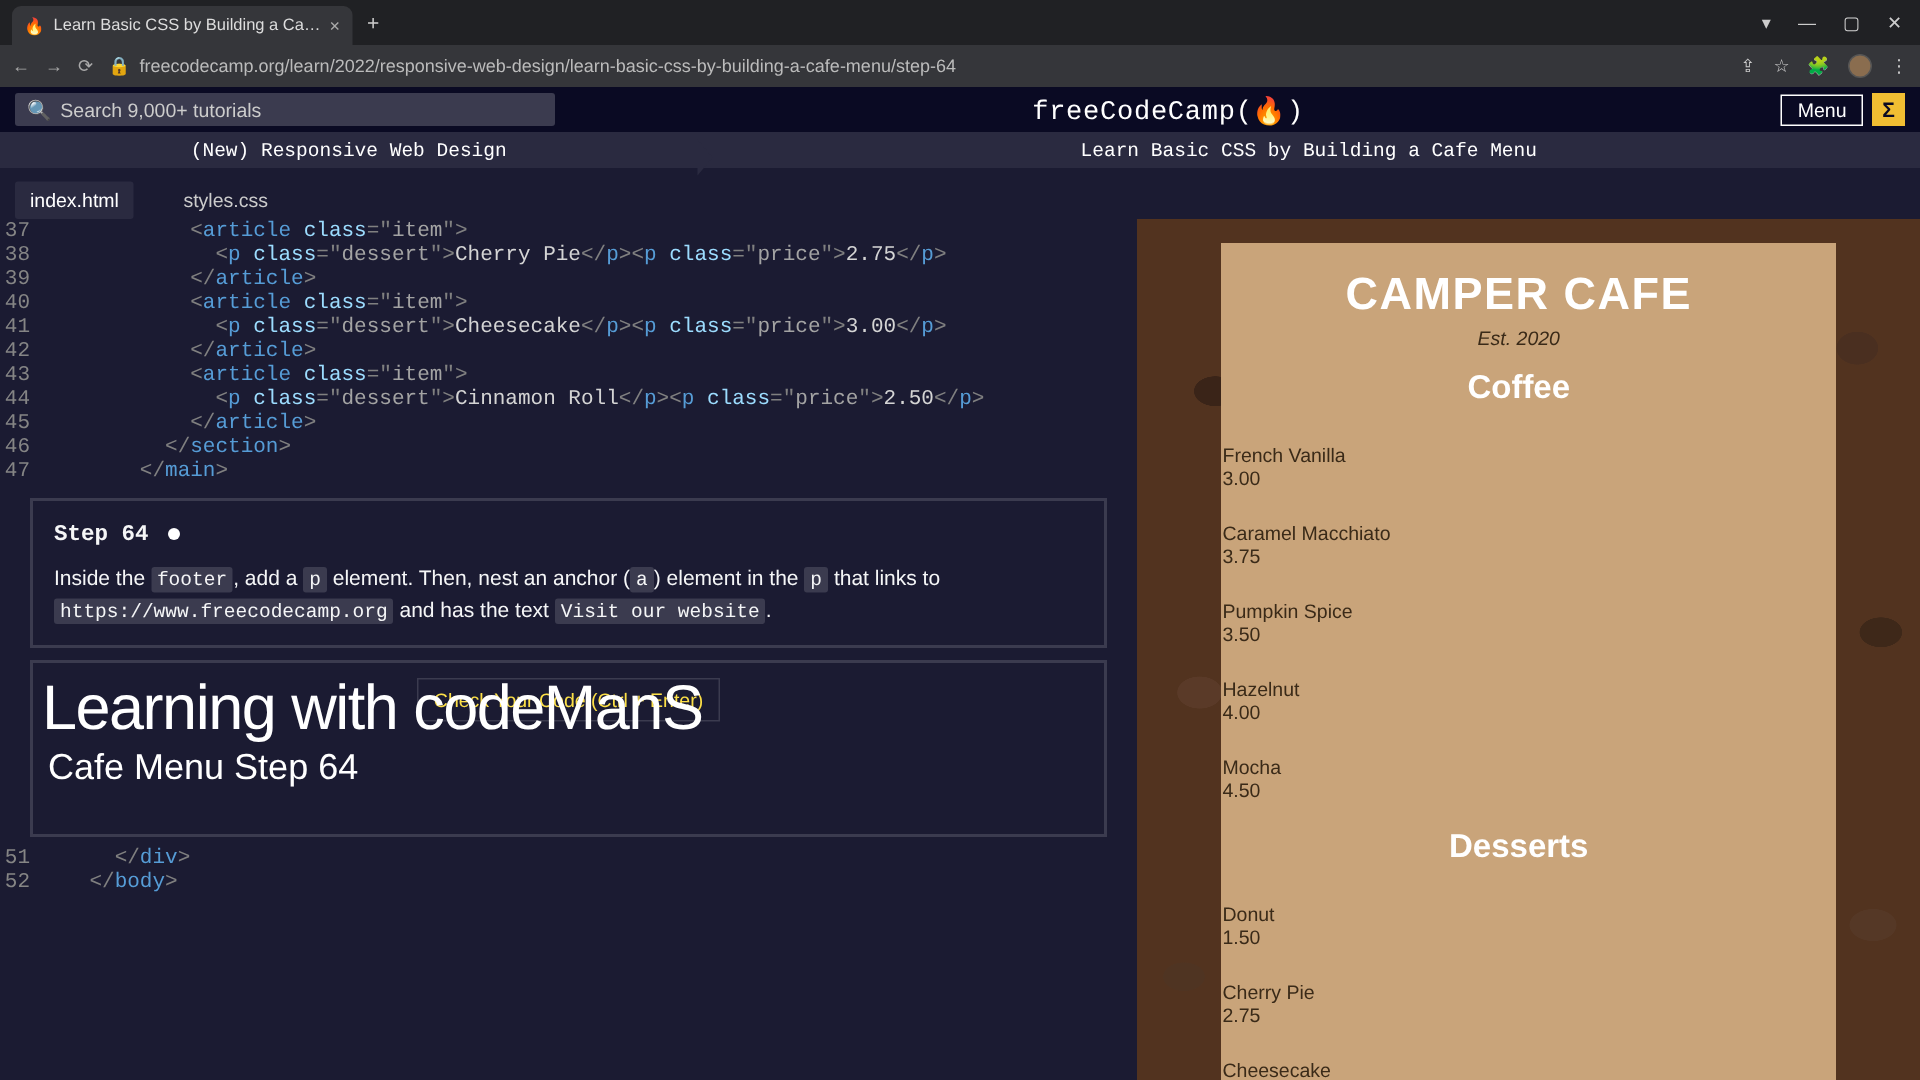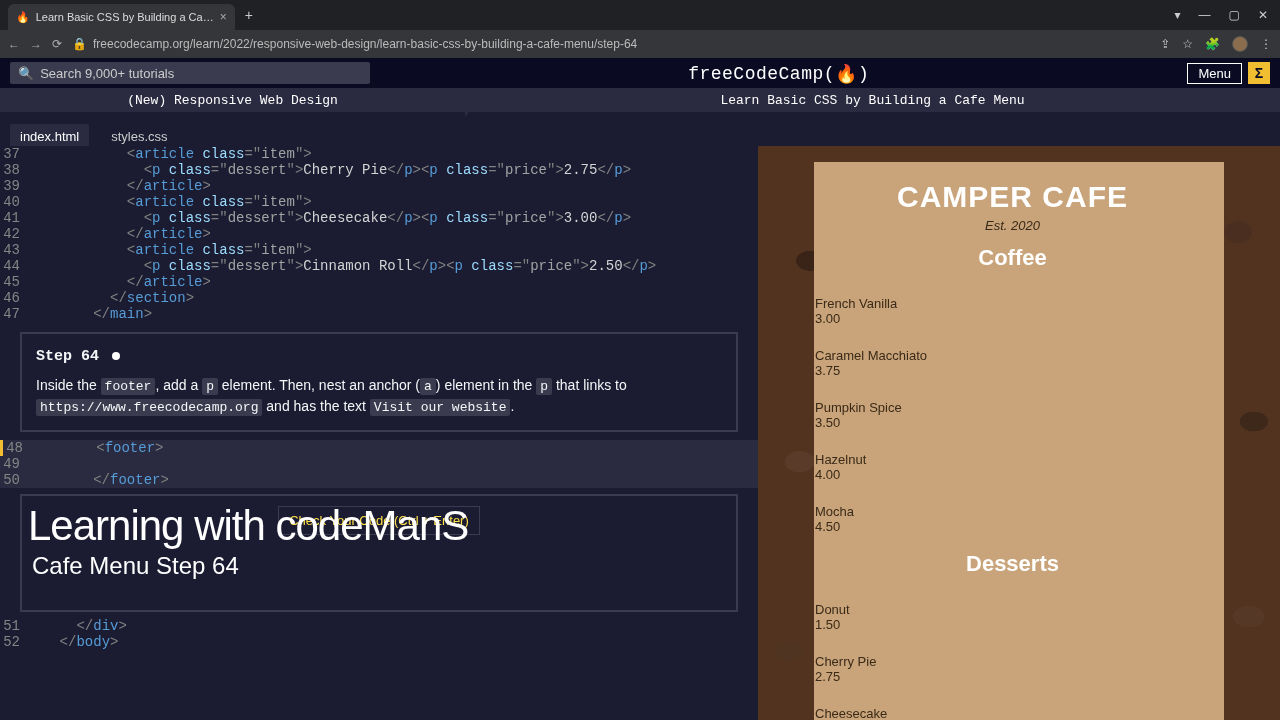--- a/index.html
+++ b/index.html
@@ -19,21 +19,21 @@
 .topbar { background: #0a0a23; height: 30px; display: flex; align-items: center; }
 .search { background: #3b3b4f; margin-left: 10px; height: 22px; width: 360px; display: flex; align-items: center; gap: 6px; padding: 0 8px; font-size: 13px; color: #ccc; border-radius: 2px; }
 .brand { flex: 1; text-align: center; font-family: "Courier New", monospace; font-size: 18px; color: #fff; letter-spacing: 0.5px; }
 .brand .flame { display: inline-block; transform: translateY(1px); }
 .menubtn { background: #0a0a23; border: 1px solid #fff; color: #fff; padding: 2px 10px; font-size: 13px; margin-right: 6px; cursor: pointer; }
 .sigma { background: #f1be32; color: #0a0a23; width: 22px; height: 22px; display: flex; align-items: center; justify-content: center; font-weight: bold; margin-right: 10px; font-size: 14px; cursor: pointer; }
 .crumbs { background: #2a2a40; height: 24px; display: flex; align-items: center; font-family: "Courier New", monospace; font-size: 13px; color: #fff; }
 .crumb-left { width: 465px; text-align: center; position: relative; }
 .crumb-left::after { content: ""; position: absolute; right: -10px; top: 0; border-left: 10px solid #2a2a40; border-top: 12px solid transparent; border-bottom: 12px solid transparent; }
 .crumb-right { flex: 1; text-align: center; }
-.filerow { background: #1b1b32; display: flex; align-items: flex-start; height: 34px; padding: 12px 10px; gap: 12px; }
+.filerow { background: #1b1b32; display: flex; align-items: flex-end; height: 34px; padding: 0 10px; gap: 23px; }
 .filetab { background: #2a2a40; color: #fff; padding: 5px 10px; font-size: 13px; border-radius: 2px; cursor: pointer; }
 .filetab.inactive { background: transparent; color: #ccc; }
 .filerow-right { margin-left: auto; display: flex; gap: 8px; }
 .panelbtn { background: #3b3b4f; color: #fff; padding: 5px 10px; font-size: 14px; border-radius: 2px; cursor: pointer; }
 .iconbtn { background: #3b3b4f; width: 26px; height: 26px; display: flex; align-items: center; justify-content: center; border-radius: 2px; cursor: pointer; }
 .main { display: flex; height: 574px; }
 .editor { width: 758px; background: #1b1b32; font-family: "Courier New", monospace; font-size: 14px; overflow: hidden; }
 .codeline { display: flex; }
 .gutter { width: 26px; text-align: right; color: #858585; padding-right: 6px; user-select: none; }
 .code { white-space: pre; }
@@ -157,34 +157,20 @@
         </div>
         <div class="codeline ">
           <div class="gutter">47</div>
           <div class="code">        <span class="punct">&lt;/</span><span class="tag">main</span><span class="punct">&gt;</span></div>
         </div>
       </div>
     <div class="instructions">
       <div class="step"><span>Step 64</span> <span class="step-dot"></span></div>
       <div id="step-text">Inside the <code>footer</code>, add a <code>p</code> element. Then, nest an anchor (<code>a</code>) element in the <code>p</code> that links to <code>https://www.freecodecamp.org</code> and has the text <code>Visit our website</code>.</div>
     </div>
-    <div id="code-editable">
-        <div class="codeline editable active">
-          <div class="gutter">48</div>
-          <div class="code">        <span class="punct">&lt;</span><span class="tag">footer</span><span class="punct">&gt;</span></div>
-        </div>
-        <div class="codeline editable">
-          <div class="gutter">49</div>
-          <div class="code"></div>
-        </div>
-        <div class="codeline editable">
-          <div class="gutter">50</div>
-          <div class="code">        <span class="punct">&lt;/</span><span class="tag">footer</span><span class="punct">&gt;</span></div>
-        </div>
-      </div>
     <div class="checkbox-area">
       <button class="checkbtn">Check Your Code (Ctrl + Enter)</button>
       <div class="overlay-title">Learning with codeManS</div>
       <div class="overlay-sub">Cafe Menu Step 64</div>
     </div>
     <div id="code-after">
         <div class="codeline ">
           <div class="gutter">51</div>
           <div class="code">      <span class="punct">&lt;/</span><span class="tag">div</span><span class="punct">&gt;</span></div>
         </div>

